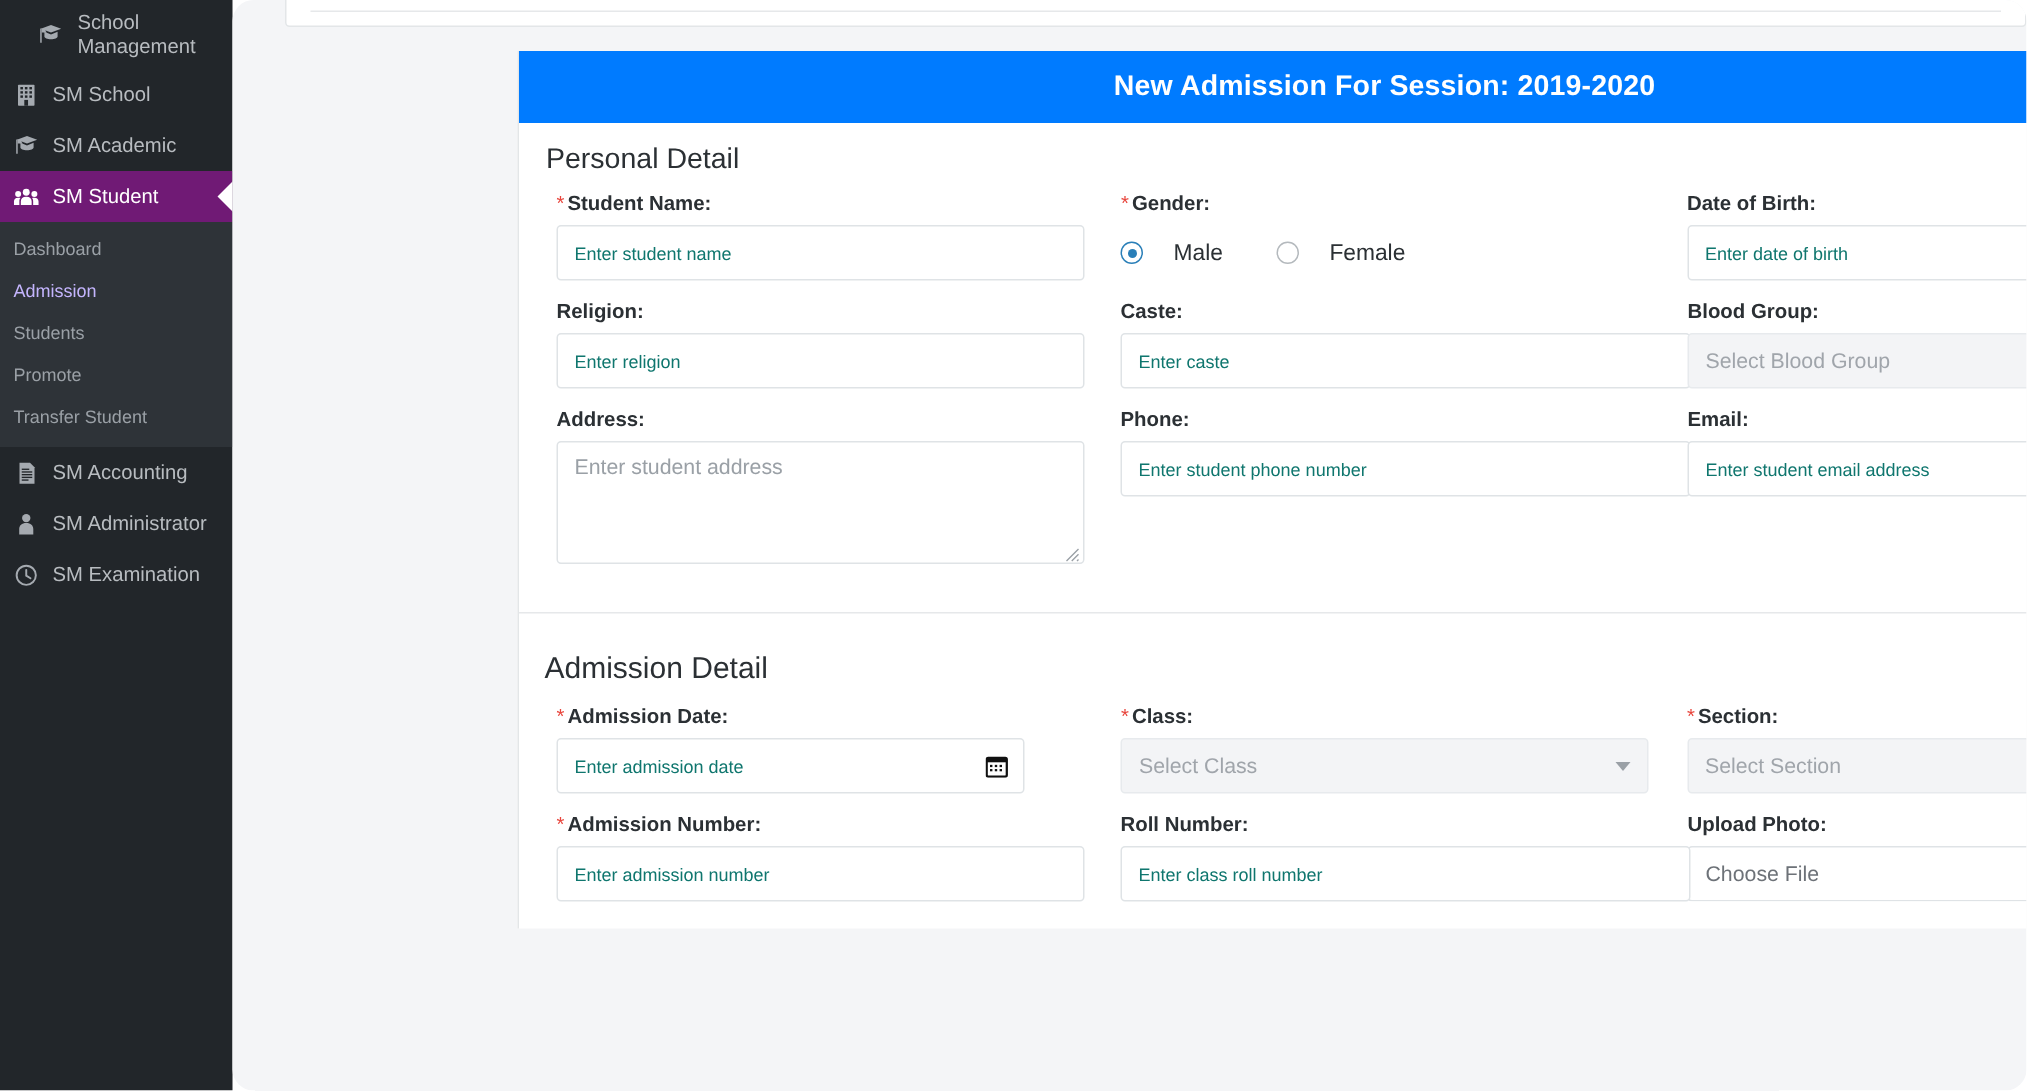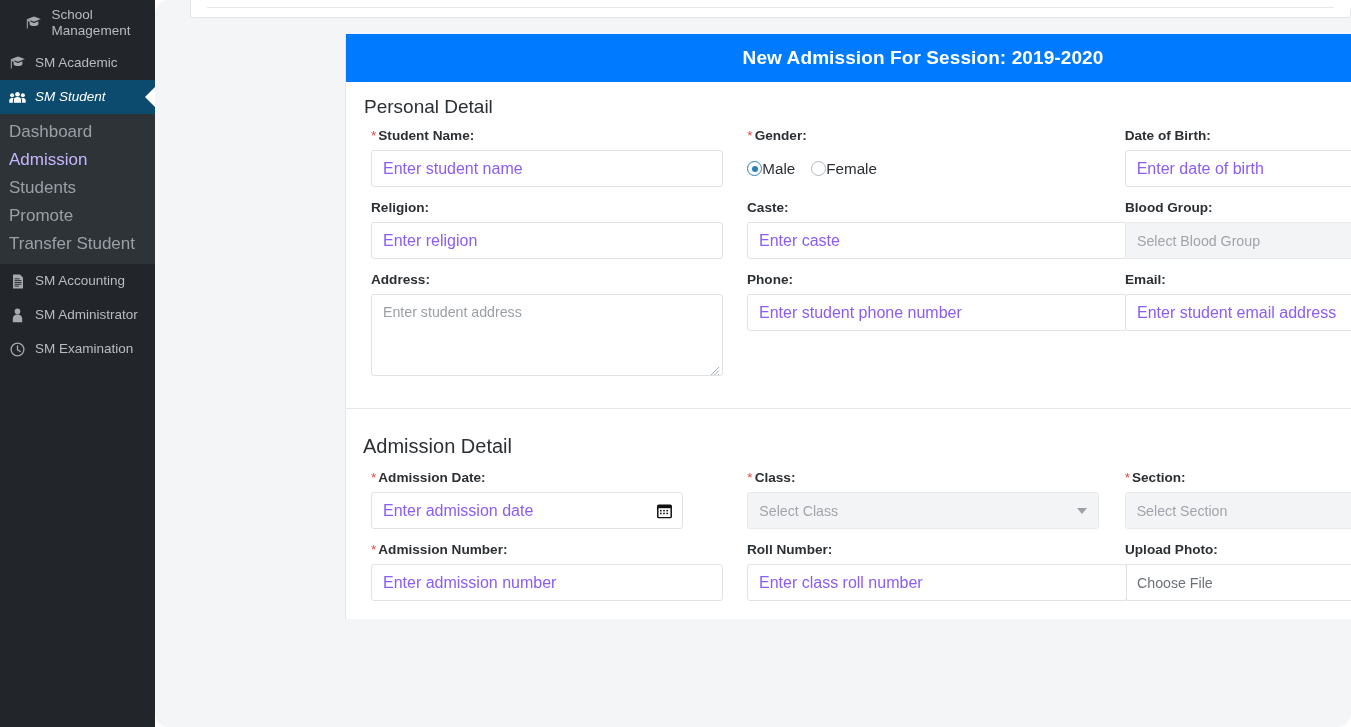--- a/index.html
+++ b/index.html
@@ -44,40 +44,39 @@
     justify-content: center;
   }
   .nav-item .label { line-height: 1.18; }
   .nav-item .label .l2 { display: block; }
   .nav-item .ico {
     width: 17px; min-width: 17px;
     display: flex; align-items: center; justify-content: center;
     color: #a5aab0;
   }
   .nav-item.active {
-    background: #0c4a6e;
+    background: #701a75;
     color: #ffffff;
-    font-style: italic;
   }
   .nav-item.active .ico { color: #ffffff; }
   .nav-item.active .arrow {
     position: absolute;
     right: -1px; top: 50%;
     transform: translateY(-50%);
     width: 0; height: 0;
     border-top: 11px solid transparent;
     border-bottom: 11px solid transparent;
     border-right: 11px solid #ffffff;
   }
   .submenu { background: #2e3338; padding: 4px 0 6px 0; }
   .sub-item {
     height: 28px;
     display: flex; align-items: center;
     padding-left: 9px;
-    font-size: 17px;
+    font-size: 12px;
     color: #9aa0a6;
     box-sizing: border-box;
     white-space: nowrap;
   }
   .sub-item.active { color: #c4b5fd; font-weight: normal; }
 
   
   .main {
     flex: 1;
     height: 727px;
@@ -159,22 +158,22 @@
   .req { color: #e8453c; font-weight: normal; margin-right: 2px; }
 
   .inp {
     height: 37px;
     border: 1px solid #dfe3e6;
     border-radius: 3px;
     background: #ffffff;
     display: flex;
     align-items: center;
     padding: 0 11px;
-    font-size: 16px;
-    color: #8b5cf6;
+    font-size: 12px;
+    color: #0f766e;
     box-sizing: border-box;
     position: relative;
   }
   .inp.w-name { width: 352px; }
   .inp.w-mid  { width: 380px; }
   .inp.w-right{ width: 348px; }
   .inp.w-dob  { width: 348px; }
   .inp.w-adate{ width: 312px; }
   .inp .cal {
     position: absolute;
@@ -219,21 +218,21 @@
     font-size: 14.2px;
     color: #9aa0a6;
     box-sizing: border-box;
     position: relative;
   }
   .ta .grip {
     position: absolute; right: 2px; bottom: 2px;
     width: 10px; height: 10px;
   }
 
-  .radio-row { display: flex; align-items: center; gap: 0; height: 37px; }
+  .radio-row { display: flex; align-items: center; gap: 20px; height: 37px; }
   .radio {
     width: 15px; height: 15px;
     border: 1px solid #b4b9bd;
     border-radius: 50%;
     background: #ffffff;
     display: flex; align-items: center; justify-content: center;
     box-sizing: border-box;
   }
   .radio.checked { border-color: #2a7fb8; }
   .radio.checked::after {
@@ -276,20 +275,40 @@
             <rect fill="currentColor" x="0.8" y="3" width="1" height="9.5"></rect>
             <path fill="currentColor" d="M1.8 3.4h3.4l-1 1.1 1 1.1H1.8z"></path>
           </svg>
       </span>
       <span class="label">
         <span>School</span>
         <span class="l2">Management</span>
       </span>
     </div>
 
+    <div class="nav-item">
+      <span class="ico">
+        <svg width="13" height="15" viewBox="0 0 13 15">
+            <rect fill="currentColor" x="1" y="0.5" width="11" height="14" rx="0.5"></rect>
+            <g fill="#22262a">
+              <rect x="2.6" y="2" width="1.7" height="1.6"></rect>
+              <rect x="5.6" y="2" width="1.7" height="1.6"></rect>
+              <rect x="8.6" y="2" width="1.7" height="1.6"></rect>
+              <rect x="2.6" y="4.8" width="1.7" height="1.6"></rect>
+              <rect x="5.6" y="4.8" width="1.7" height="1.6"></rect>
+              <rect x="8.6" y="4.8" width="1.7" height="1.6"></rect>
+              <rect x="2.6" y="7.6" width="1.7" height="1.6"></rect>
+              <rect x="5.6" y="7.6" width="1.7" height="1.6"></rect>
+              <rect x="8.6" y="7.6" width="1.7" height="1.6"></rect>
+              <rect x="5.2" y="10.6" width="2.5" height="3.9"></rect>
+            </g>
+          </svg>
+      </span>
+      <span class="label">SM School</span>
+    </div>
 
     <div class="nav-item">
       <span class="ico">
         <svg width="16" height="14" viewBox="0 0 16 14">
             <path fill="currentColor" d="M1.2 3.1 8 0.6l6.8 2.5L8 5.7 1.2 3.1z"></path>
             <path fill="currentColor" d="M3.6 5.2v3.1c0 1 2 1.8 4.4 1.8s4.4-.8 4.4-1.8V5.2L8 7 3.6 5.2z"></path>
             <rect fill="currentColor" x="0.8" y="3" width="1" height="9.5"></rect>
             <path fill="currentColor" d="M1.8 3.4h3.4l-1 1.1 1 1.1H1.8z"></path>
           </svg>
       </span>

